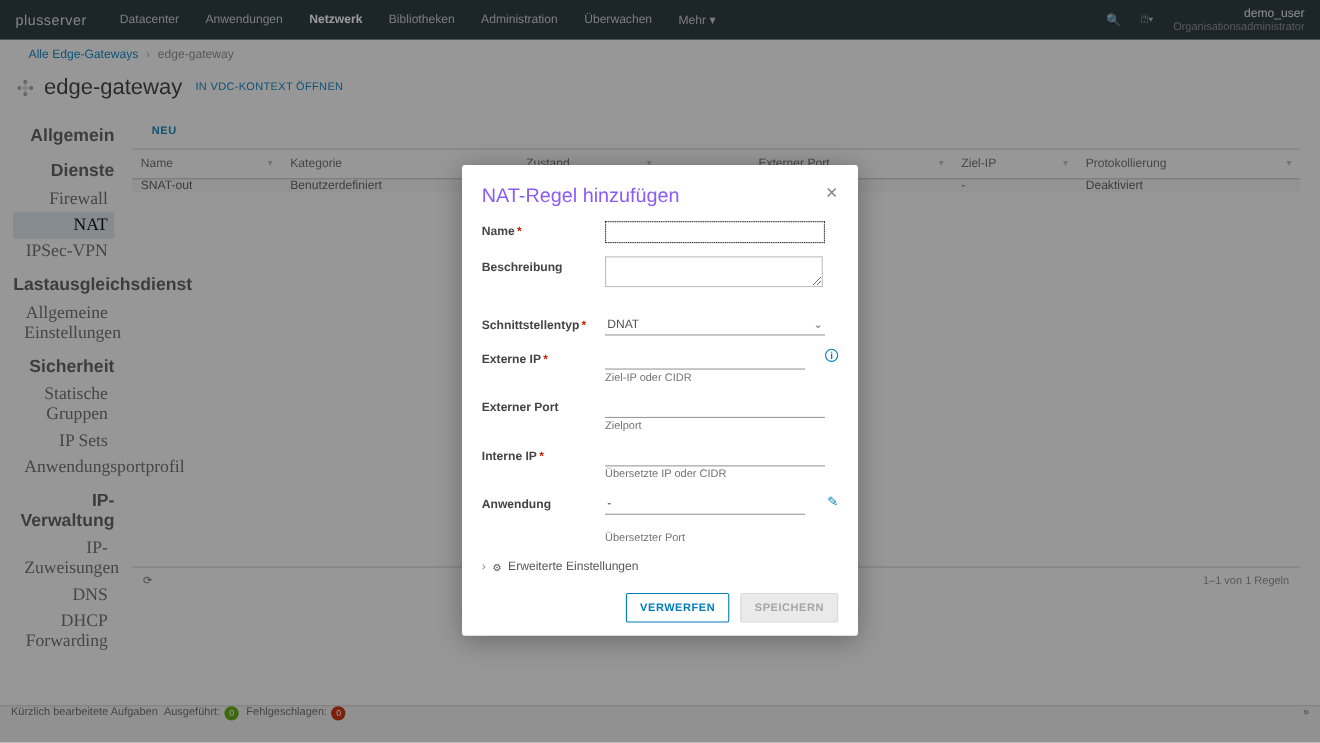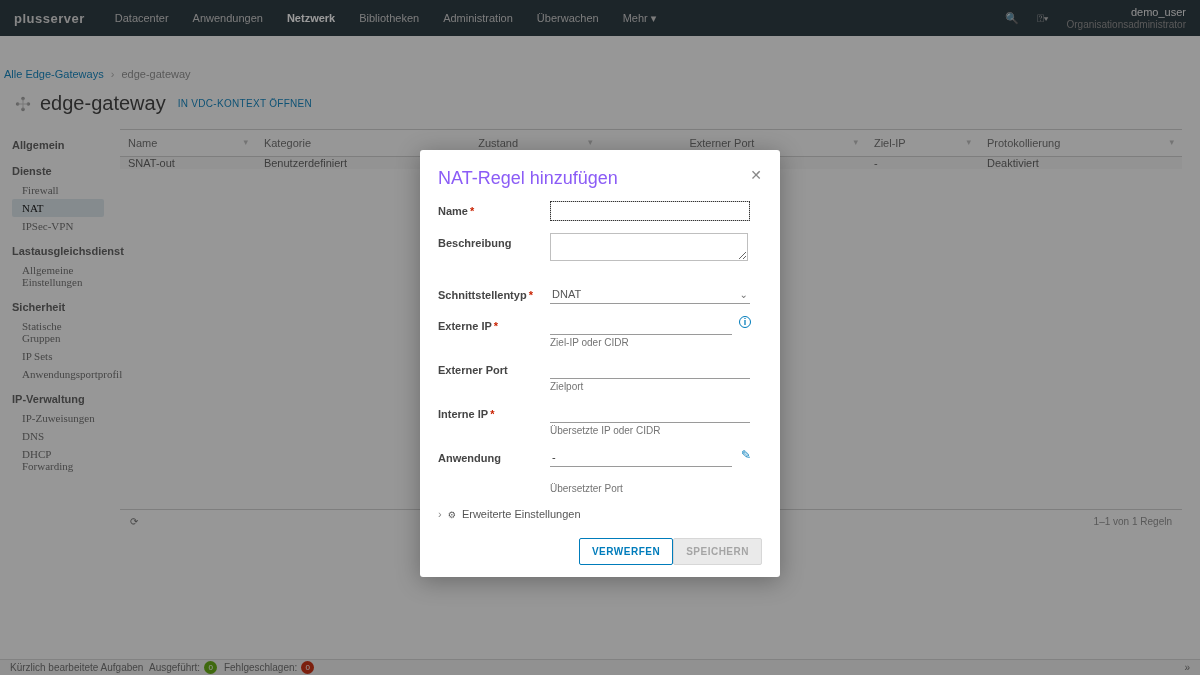--- a/index.html
+++ b/index.html
@@ -9,42 +9,42 @@
   --text-muted: #8c8c8c;
   --row-sel: #d9e4ea;
   --border: #cccccc;
   --overlay: rgba(30,30,30,.45);
 }
 * { box-sizing: border-box; }
 body { margin:0; font-family: "Segoe UI", Arial, sans-serif; font-size:11px; color:#333; background:#fafafa; width:1200px; height:675px; overflow:hidden; position:relative; }
 
 
 .topbar { background:var(--brand-dark); height:36px; display:flex; align-items:center; padding:0 14px; color:#c9c9c9; }
-.topbar .logo { font-weight:700; font-size:13px; letter-spacing:.5px; color:#dadada; }
+.topbar .logo { font-weight:400; font-size:13px; letter-spacing:.5px; color:#dadada; }
 .topbar ul { list-style:none; display:flex; gap:24px; padding:0; margin:0 0 0 30px; font-size:11px; }
 .topbar li { cursor:pointer; }
 .topbar li.active { color:#fff; font-weight:600; }
 .topbar .right { margin-left:auto; display:flex; align-items:center; gap:18px; color:#b7b7b7; font-size:11px; }
 .topbar .user { text-align:right; line-height:1.1; }
 .topbar .user .name { color:#e8e8e8; }
 .topbar .user .role { font-size:10px; color:#8a8a8a; }
 
 
-.crumb { padding:8px 4px; font-size:11px; color:var(--link-blue);margin-top:24px; }
+.crumb { padding:8px 26px; font-size:11px; color:var(--link-blue); }
 .crumb .sep { color:#aaa; margin:0 4px; }
 .crumb .current { color:#888; }
 .page-head { display:flex; align-items:center; gap:12px; padding:4px 14px 14px 14px; }
 .page-head .gw { display:flex; align-items:center; gap:8px; }
 .page-head h1 { margin:0; font-size:20px; font-weight:400; color:#333; }
 .page-head .gw-icon { width:18px; height:18px; display:inline-block; }
 .page-head a.vdc { font-size:10px; font-weight:400; letter-spacing:.3px; text-decoration:none; color:var(--link-blue); }
 
 
 .layout { display:flex; height:calc(100% - 36px - 30px - 46px - 22px); } 
-.sidebar { width:108px; padding:0 4px 0 12px; font-size:11px; color:#555; }
+.sidebar { width:108px; padding:0 4px 0 12px; font-size:16px; color:#555;text-align:right; }
 .sidebar .group { margin-top:6px; }
 .sidebar .group-title { color:#565656; font-weight:600; padding:4px 0; }
 .sidebar .item { display:block; padding:3px 6px; color:#666; cursor:pointer; border-radius:2px; }
 .sidebar .item.selected { background:var(--row-sel); color:#000; }
 .sidebar .item.indent { padding-left:10px;font-family:Liberation Serif, serif; }
 
 .content { flex:1; padding:0 18px 0 12px; }
 .toolbar { padding:8px 0 10px 18px; }
 .toolbar .new { font-size:10px; letter-spacing:.5px; color:var(--link-blue); font-weight:700; cursor:pointer; }
 
@@ -55,45 +55,45 @@
 table.grid tr.data { background:#f3f3f3; }
 
 
 th .sort { float:right; color:#bbb; font-size:9px; }
 
 
 .pager { display:flex; align-items:center; gap:10px; border-top:1px solid var(--border); margin-top:340px; padding:6px 10px; color:#888; font-size:10px; }
 .pager .refresh { color:#666; }
 .pager .count { margin-left:auto; }
 
-.tasks { position:absolute; left:0; right:0; bottom:0; height:16px; background:#eee; border-top:1px solid #d3d3d3; display:flex; align-items:center; padding:0 10px; font-size:10px; color:#666; }
+.tasks { position:absolute; left:0; right:0; bottom:0; height:34px; background:#eee; border-top:1px solid #d3d3d3; display:flex; padding:0 10px; font-size:10px; color:#666; }
 .badge { display:inline-flex; align-items:center; justify-content:center; width:13px; height:13px; border-radius:50%; font-size:8px; color:#fff; margin:0 4px; }
 .badge.ok { background:#5aa700; }
 .badge.err { background:#c92100; }
 
 
 .overlay { position:absolute; inset:0; background:var(--overlay); display:flex; align-items:flex-start; justify-content:center; }
 .modal { background:#fff; width:360px; margin-top:150px; border-radius:3px; box-shadow:0 4px 24px rgba(0,0,0,.3); padding:18px 18px 12px 18px; font-size:11px; color:#565656; }
 .modal h2 { margin:0 0 10px 0; font-size:18px; font-weight:400; color:#8b5cf6; }
 .modal .close { float:right; color:#888; font-size:14px; cursor:pointer; line-height:1; }
-.modal .row { display:flex; align-items:flex-start; margin:12px 11px 2px 0; }
+.modal .row { display:flex; align-items:flex-start; margin:12px 0 2px 0; }
 .modal .row .lbl { width:112px; padding-top:4px; font-weight:600; color:#454545; font-size:11px; }
 .modal .row .lbl .req { color:#c92100; margin-left:2px; }
 .modal .row .fld { flex:1; }
 .modal input[type=text] { width:200px; height:20px; border:1px solid #bfbfbf; outline:1px dotted #333; outline-offset:-1px; padding:2px 4px; font-size:11px; }
 .modal textarea { width:198px; height:28px; border:1px solid #bfbfbf; resize:both; font-size:11px; }
 .modal .underline { width:200px; border:none; border-bottom:1px solid #9a9a9a; padding:3px 2px; font-size:11px; color:#333; background:transparent; }
 .modal .select { width:200px; border-bottom:1px solid #9a9a9a; padding:3px 2px; font-size:11px; display:flex; align-items:center; justify-content:space-between; }
 .modal .select .chev { color:#737373; font-size:10px; }
 .modal .hint { font-size:10px; color:#737373; margin-top:2px; }
 .modal .info-i { color:var(--link-blue); float:right; font-weight:bold; border:1.3px solid var(--link-blue); border-radius:50%; width:12px; height:12px; display:inline-flex; align-items:center; justify-content:center; font-size:9px; }
 .modal .editpen { color:var(--link-blue); float:right; cursor:pointer; font-size:12px; }
 .modal .adv { margin:14px 0 4px 0; display:flex; align-items:center; gap:6px; color:#565656; }
 .modal .adv .chev { color:#888; }
-.modal .buttons { display:flex; justify-content:flex-end; margin-top:18px; }
+.modal .buttons { display:flex; justify-content:flex-end; gap:10px; margin-top:18px; }
 .btn { font-size:10px; letter-spacing:.5px; padding:7px 12px; border-radius:2px; cursor:pointer; background:#fff; }
 .btn.discard { border:1px solid var(--link-blue); color:var(--link-blue); font-weight:700; }
 .btn.save { border:1px solid #d7d7d7; background:#eaeaea; color:#a5a5a5; font-weight:700; }
 
 small.cog::before{content:"\2699";} 
 </style>
 </head>
 <body>
 
 <div class="topbar">
@@ -168,20 +168,23 @@
 
     <div class="group">
       <div class="group-title">IP-Verwaltung</div>
       <span class="item indent">IP-Zuweisungen</span>
       <span class="item indent">DNS</span>
       <span class="item indent">DHCP Forwarding</span>
     </div>
   </div>
 
   <div class="content">
+    <div class="toolbar">
+      <span class="new">NEU</span>
+    </div>
 
     <table class="grid">
       <thead>
           <tr>
         <th><span>Name</span><span class="sort">▾</span></th>
         <th><span>Kategorie</span></th>
         <th><span>Zustand</span><span class="sort">▾</span></th>
         <th></th>
         <th><span>Externer Port</span><span class="sort">▾</span></th>
         <th><span>Ziel-IP</span><span class="sort">▾</span></th>

